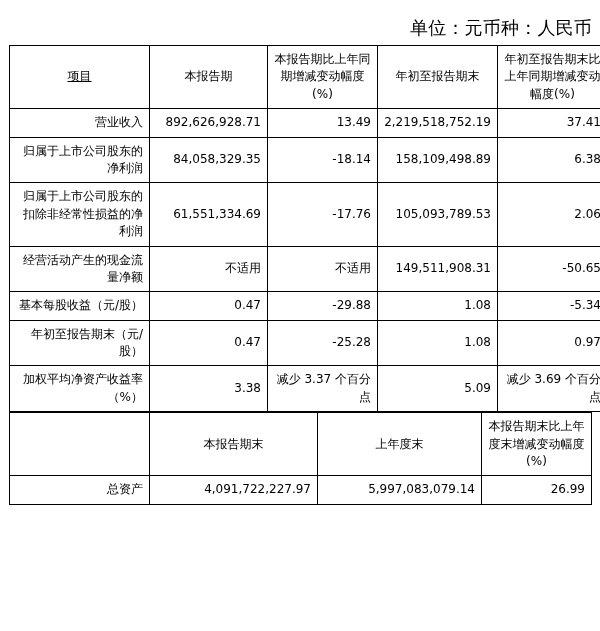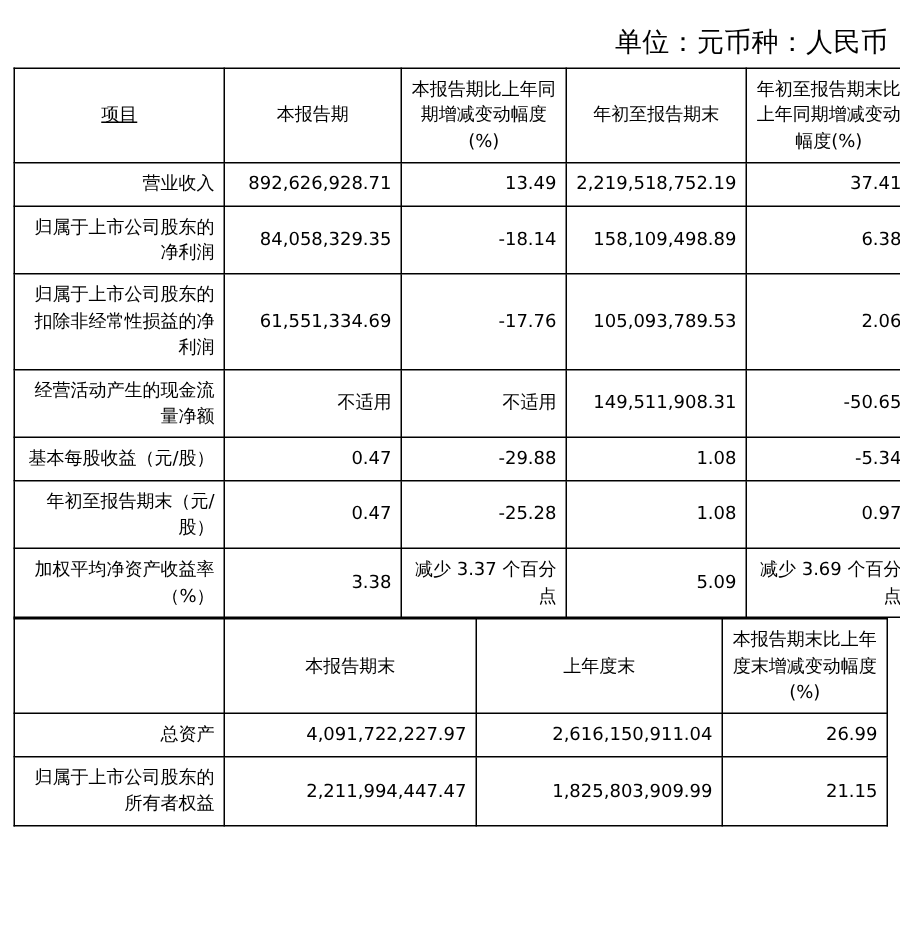--- a/index.html
+++ b/index.html
@@ -160,26 +160,20 @@
       <tr class="hdr-row">
         <td class="hdr"></td>
         <td class="hdr">本报告期末</td>
         <td class="hdr">上年度末</td>
         <td class="hdr">本报告期末比上年度末增减变动幅度(%)</td>
       </tr>
 
       <tr>
         <td class="c-label">总资产</td>
         <td class="num">4,091,722,227.97</td>
-        <td class="num">2,616,150,911.04</td>
+        <td class="num">5,997,083,079.14</td>
         <td class="num">26.99</td>
       </tr>
 
-      <tr>
-        <td class="c-label">归属于上市公司股东的所有者权益</td>
-        <td class="num">2,211,994,447.47</td>
-        <td class="num">1,825,803,909.99</td>
-        <td class="num">21.15</td>
-      </tr>
     </tbody>
   </table>
 
 </div>
 
 </body></html>

